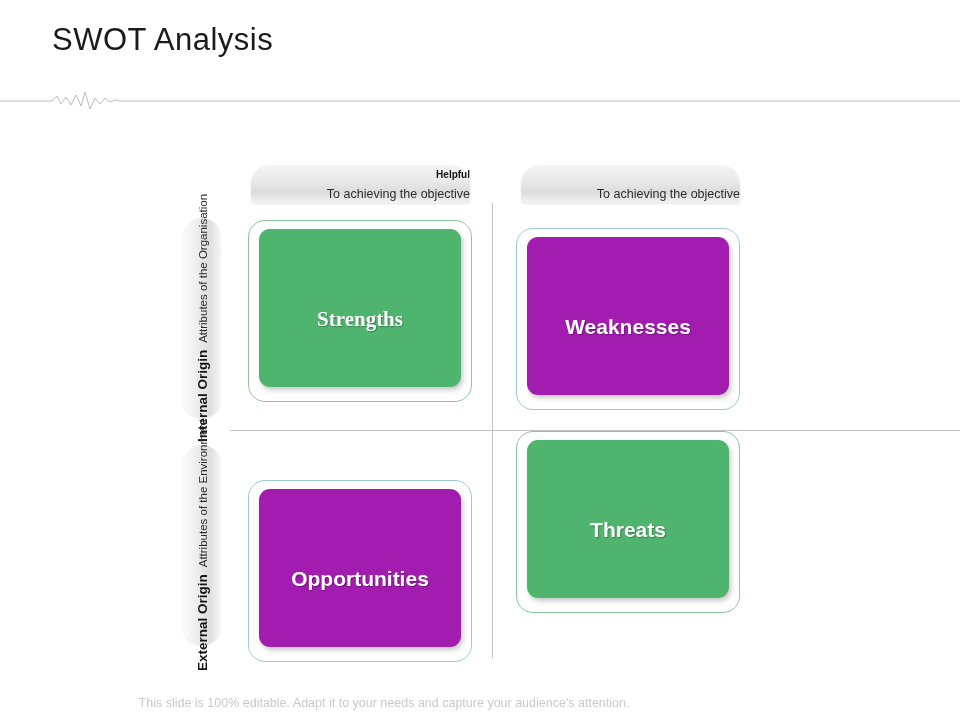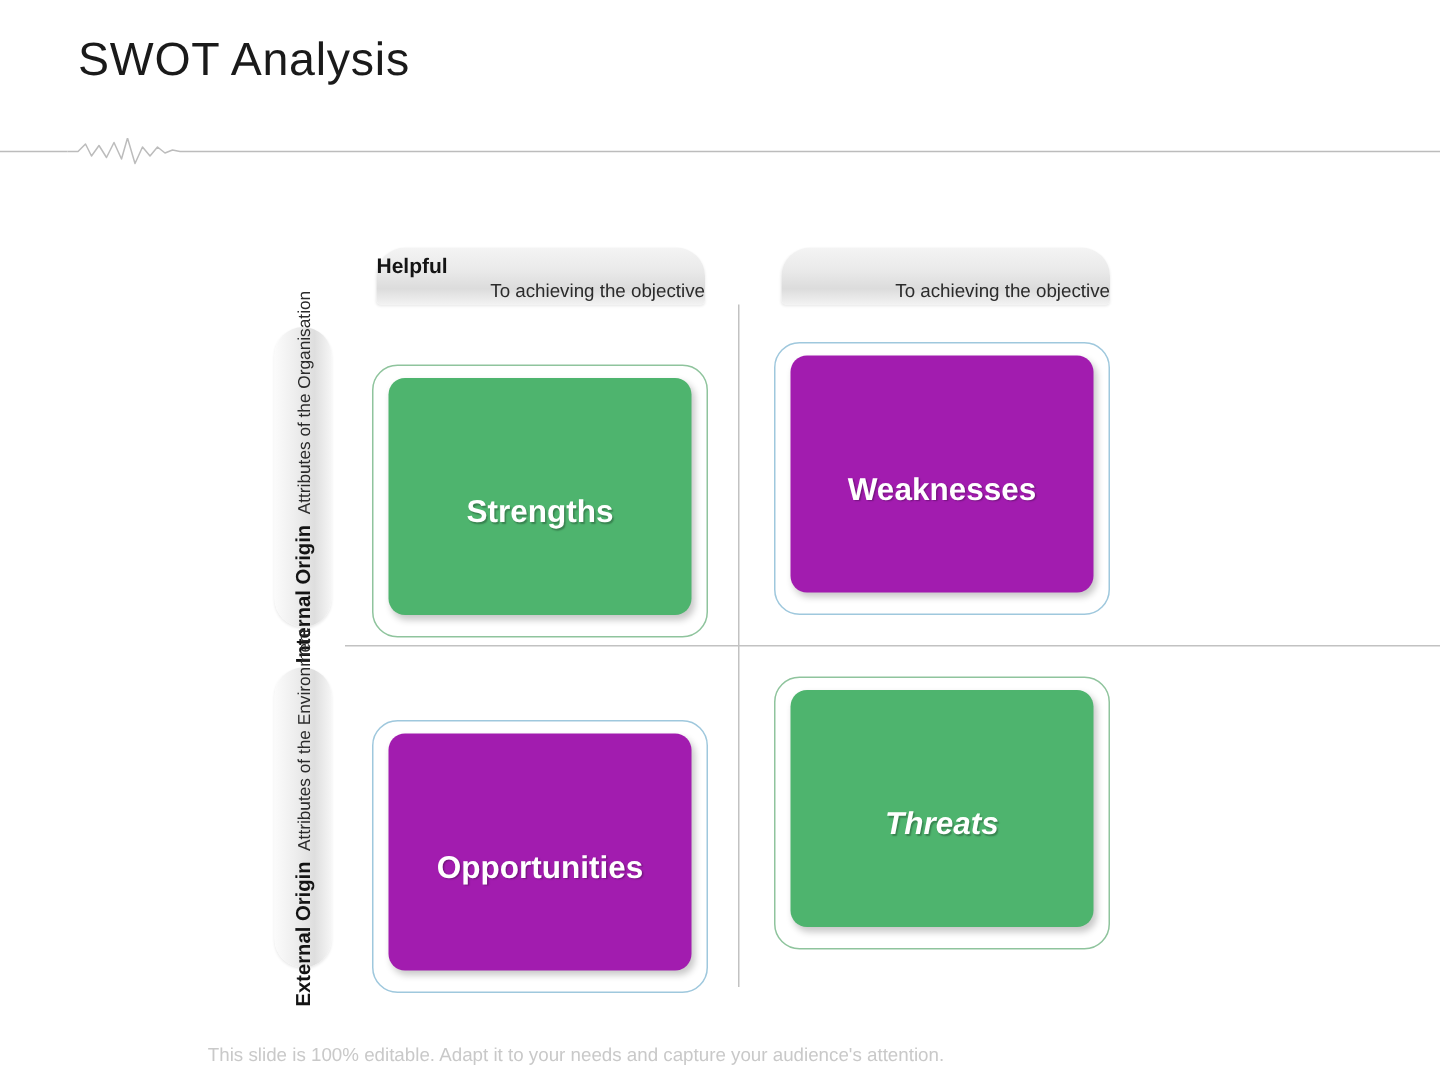--- a/index.html
+++ b/index.html
@@ -44,22 +44,22 @@
     background: linear-gradient(to bottom, #f4f4f4 0%, #e9e9e9 42%, #dcdcdc 72%, #f2f2f2 100%);
     box-shadow: 0 1px 2px rgba(0,0,0,0.10);
   }
   .col-tab.helpful { left: 251px; width: 219px; }
   .col-tab.harmful { left: 521px; width: 219px; }
   .col-tab-title {
     position: absolute;
     top: 4px;
     left: 0;
     width: 100%;
-    text-align: left;
-    font-size: 14px;
+    text-align: right;
+    font-size: 10px;
     font-weight: bold;
     color: #141414;
   }
   .col-tab-sub {
     position: absolute;
     top: 22px;
     left: 0;
     width: 100%;
     text-align: right;
     font-size: 12.5px;
@@ -148,24 +148,24 @@
 
   .quad-label {
     font-size: 21px;
     font-weight: bold;
     color: #ffffff;
     text-shadow: 1px 1px 1px rgba(0,0,0,0.28);
     margin-top: 22px;
     white-space: nowrap;
   }
 
-  .quad.q-strengths     { left: 248px; top: 243px; }
+  .quad.q-strengths     { left: 248px; top: 220px; font-family: Liberation Serif, serif; }
   .quad.q-weaknesses    { left: 516px; top: 228px; }
   .quad.q-opportunities { left: 248px; top: 480px; }
-  .quad.q-threats       { left: 516px; top: 451px; font-style: italic; }
+  .quad.q-threats       { left: 516px; top: 431px; }
 
   
   .footer-note {
     position: absolute;
     left: 0;
     top: 696px;
     width: 768px;
     text-align: center;
     font-size: 12.5px;
     color: #c9c9c9;

